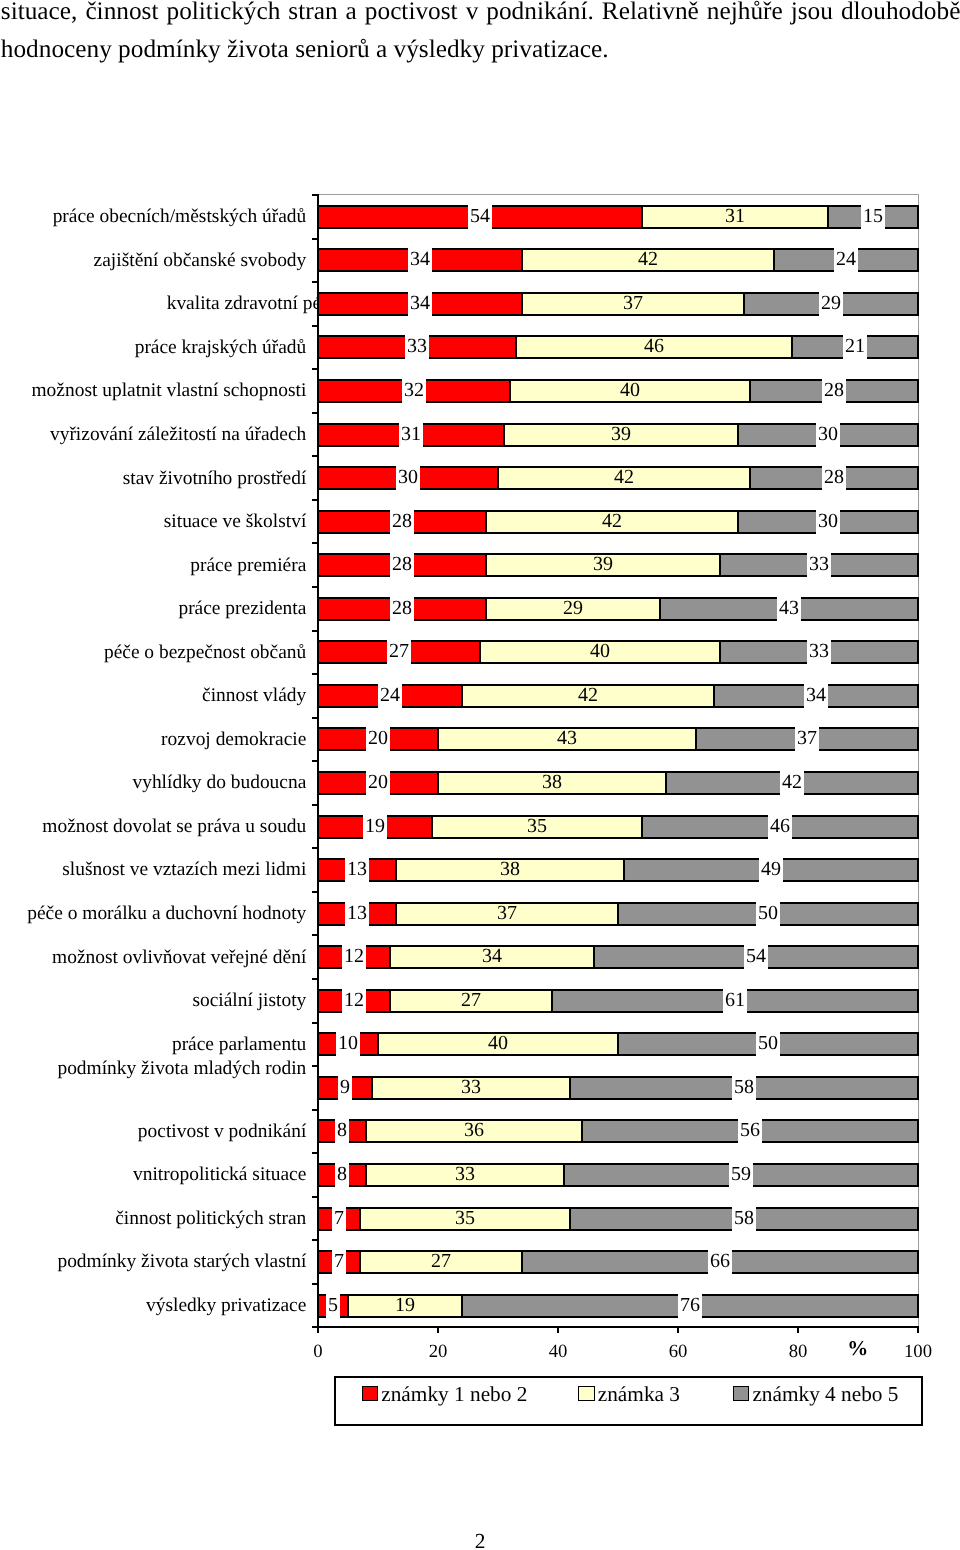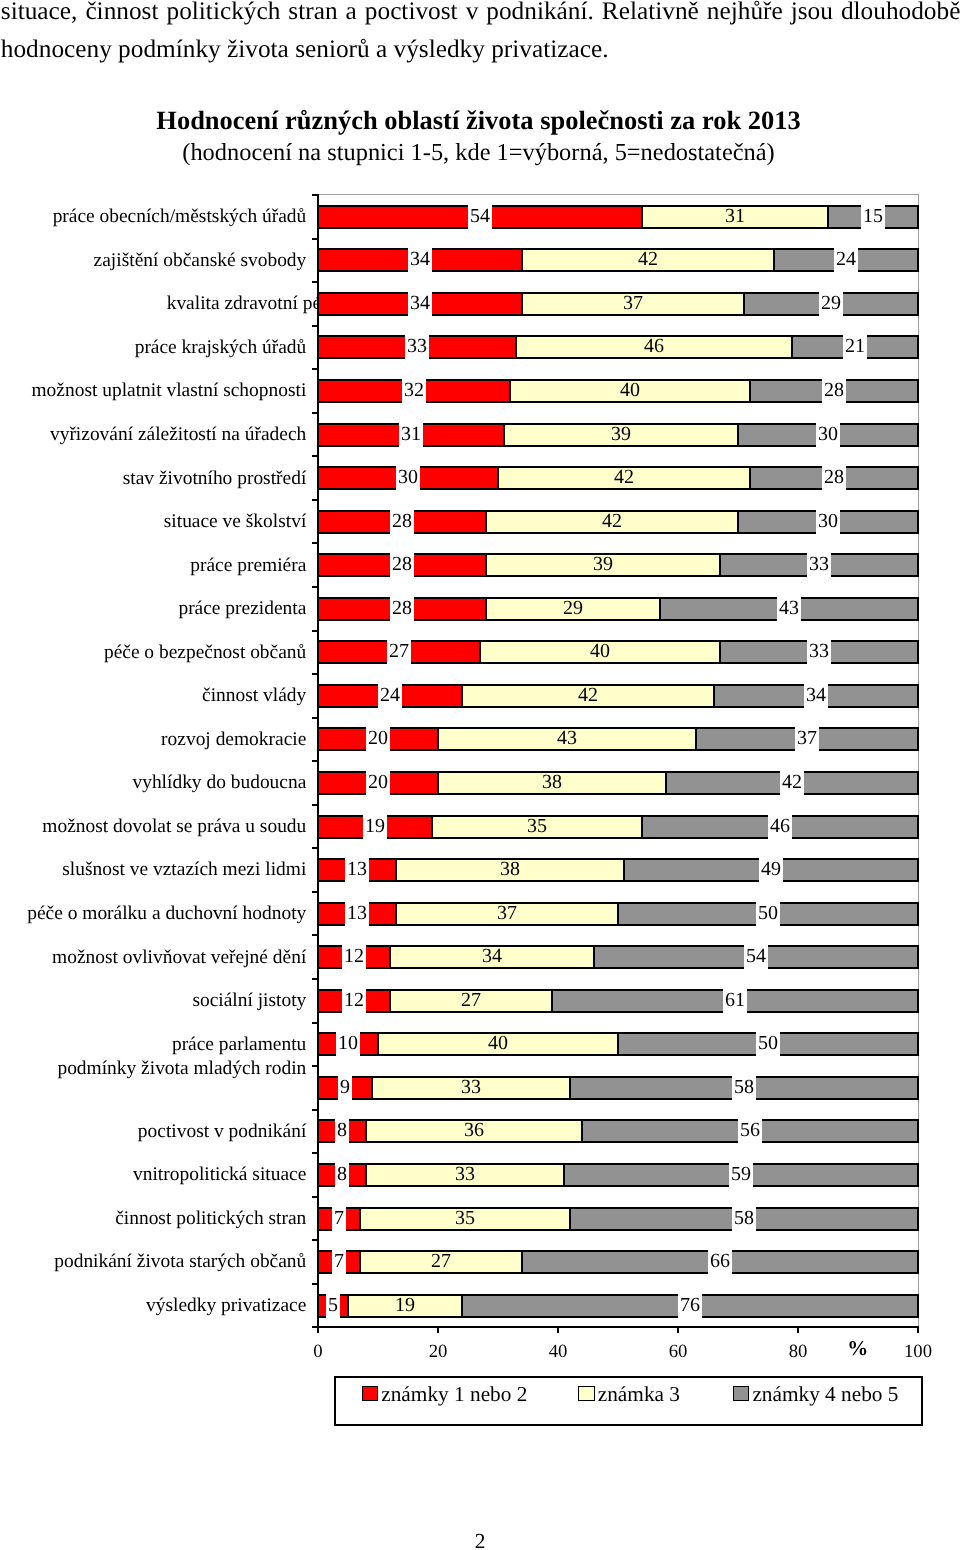--- a/index.html
+++ b/index.html
@@ -50,22 +50,20 @@
   .pageno{position:absolute;left:0;top:1531.2px;width:960px;text-align:center;font-size:21.4px;line-height:21.4px;}
   .pctlabel{position:absolute;left:847.3px;top:1338.3px;font-size:21px;line-height:21px;font-weight:bold;}
 </style>
 </head>
 <body>
 
 <div id="page">
 
   <div class="para">situace, činnost politických stran a poctivost v podnikání. Relativně nejhůře jsou dlouhodobě hodnoceny podmínky života seniorů a výsledky privatizace.</div>
 
-  <div class="chart-title">Hodnocení různých oblastí života společnosti za rok 2013</div>
-  <div class="chart-subtitle">(hodnocení na stupnici 1-5, kde 1=výborná, 5=nedostatečná)</div>
 
   <div id="chart">
     <div id="plotframe"></div>
     <div class="axis-left"></div>
     <div class="axis-bottom"></div>
     <div id="yticks">
         <div class="ytick" style="top: 194px;"></div>
         <div class="ytick" style="top: 237.554px;"></div>
         <div class="ytick" style="top: 281.108px;"></div>
         <div class="ytick" style="top: 324.662px;"></div>
@@ -110,21 +108,21 @@
         <div class="catlabel" style="top: 816.931px;">možnost dovolat se práva u soudu</div>
         <div class="catlabel" style="top: 860.485px;">slušnost ve vztazích mezi lidmi</div>
         <div class="catlabel" style="top: 904.038px;">péče o morálku a duchovní hodnoty</div>
         <div class="catlabel" style="top: 947.592px;">možnost ovlivňovat veřejné dění</div>
         <div class="catlabel" style="top: 991.146px;">sociální jistoty</div>
         <div class="catlabel" style="top: 1034.7px;">práce parlamentu</div>
         <div class="catlabel" style="top: 1059px;">podmínky života mladých rodin</div>
         <div class="catlabel" style="top: 1121.81px;">poctivost v podnikání</div>
         <div class="catlabel" style="top: 1165.36px;">vnitropolitická situace</div>
         <div class="catlabel" style="top: 1208.92px;">činnost politických stran</div>
-        <div class="catlabel" style="top: 1252.47px;">podnikání života starých občanů</div>
+        <div class="catlabel" style="top: 1252.47px;">podmínky života starých vlastní</div>
         <div class="catlabel" style="top: 1296.02px;">výsledky privatizace</div>
       </div>
     <div id="bars">
         <div class="bar" style="background: rgb(255, 0, 0); left: 318px; top: 204.777px; width: 324px; height: 24px;"></div>
         <div class="bar" style="background: rgb(255, 255, 204); left: 642px; top: 204.777px; width: 186px; height: 24px;"></div>
         <div class="bar" style="background: rgb(146, 146, 146); left: 828px; top: 204.777px; width: 90px; height: 24px;"></div>
         <div class="barrule" style="left: 317px; top: 204.777px; width: 601.6px;"></div>
         <div class="barrule" style="left: 317px; top: 226.777px; width: 601.6px;"></div>
         <div class="bardiv" style="left: 317px; top: 204.777px; height: 24px;"></div>
         <div class="bardiv" style="left: 640.6px; top: 204.777px; height: 24px;"></div>

